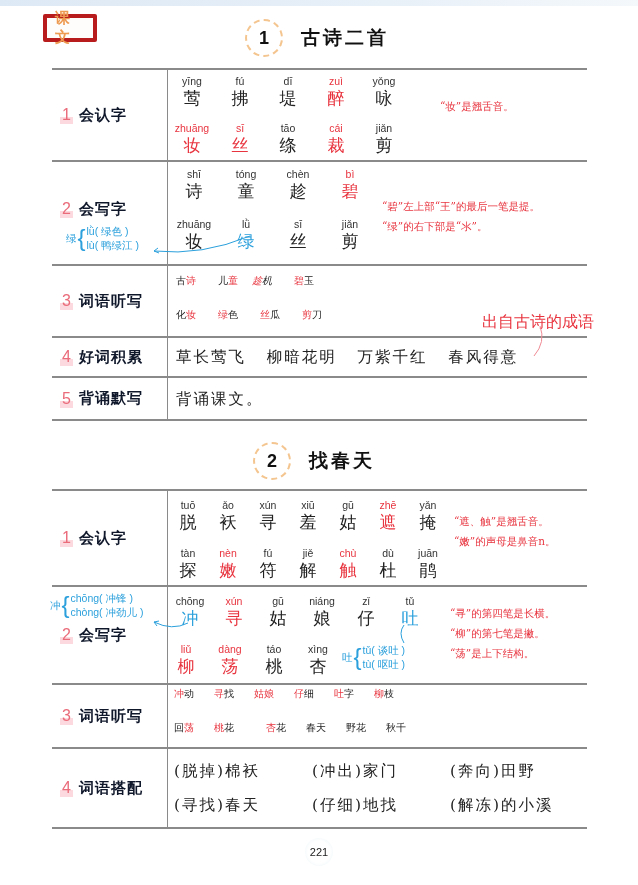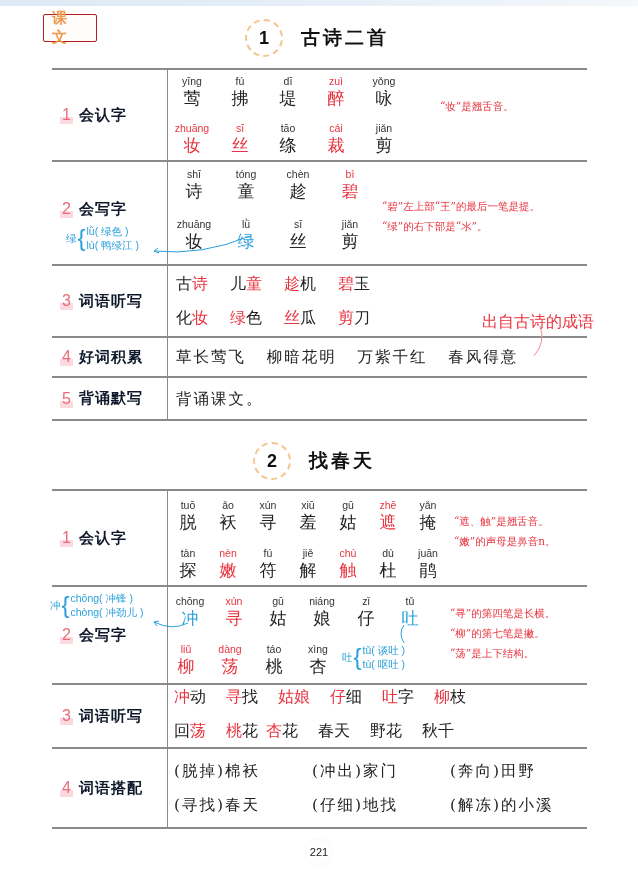--- a/index.html
+++ b/index.html
@@ -1,37 +1,37 @@
 <!DOCTYPE html>
 <html><head>
 <meta charset="utf-8">
 <style>
   * { box-sizing: border-box; margin: 0; padding: 0; }
   html, body { width: 638px; height: 885px; background: #ffffff; overflow: hidden; }
   body { position: relative; font-family: "DejaVu Sans", sans-serif; color: #222; }
   .topband { position: absolute; left: 0; top: 0; width: 638px; height: 6px; background: linear-gradient(90deg, #dde9f5, #e8f0f8 60%, #f4f8fb); }
-  .tag { position: absolute; left: 43px; top: 14px; width: 54px; height: 28px; border: 1px solid #b91c1c; border-radius: 2px; color: #ee9b52; font-family: "DejaVu Serif", serif; font-size: 15px; font-weight: bold; display: flex; align-items: center; justify-content: center; letter-spacing: 8px; padding-left: 8px; background: #fffdfb; }
+  .tag { position: absolute; left: 43px; top: 14px; width: 54px; height: 28px; border: 4px solid #b91c1c; border-radius: 2px; color: #ee9b52; font-family: "DejaVu Serif", serif; font-size: 15px; font-weight: bold; display: flex; align-items: center; justify-content: center; letter-spacing: 8px; padding-left: 8px; background: #fffdfb; }
   .heading { position: absolute; display: flex; align-items: center; }
   .num-circle { width: 38px; height: 38px; border: 2px dashed #f4c58f; border-radius: 50%; display: flex; align-items: center; justify-content: center; font-family: "Liberation Sans", sans-serif; font-weight: bold; font-size: 18px; color: #111; }
   .heading-title { margin-left: 18px; font-family: "DejaVu Sans", sans-serif; font-weight: bold; font-size: 19px; letter-spacing: 3px; color: #111; }
   .table { position: absolute; left: 52px; width: 535px; border-top: 2px solid #8a8a8a; }
   .row { position: relative; display: flex; border-bottom: 2px solid #8a8a8a; }
   .label { width: 116px; border-right: 1px solid #8a8a8a; display: flex; align-items: center; padding-left: 8px; }
   .label-num { font-family: "Liberation Sans", sans-serif; font-size: 16px; color: #ea6b7a; background: linear-gradient(transparent 60%, #fbd9de 60%); padding: 0 2px; margin-right: 6px; }
   .label-text { font-size: 15px; font-weight: bold; color: #0f172a; letter-spacing: 1px; }
   .content { flex: 1; position: relative; }
   .chars-line { display: flex; position: absolute; }
   .char-cell { display: flex; flex-direction: column; align-items: center; width: 40px; }
   .py { font-family: "Liberation Sans", sans-serif; font-size: 10.5px; line-height: 12px; color: #333; white-space: nowrap; }
   .hz { font-family: "DejaVu Serif", serif; font-size: 17px; line-height: 22px; color: #222; }
   .red { color: #e8343f !important; }
   .blue { color: #2ba0dc !important; }
   .note { position: absolute; font-family: "DejaVu Serif", serif; font-size: 10.5px; line-height: 20px; color: #e8343f; white-space: nowrap; }
   .note-blue { position: absolute; font-family: "Liberation Sans", sans-serif; font-size: 10.5px; color: #2ba0dc; white-space: nowrap; line-height: 14px; }
-  .word-line { position: absolute; display: flex; font-family: "DejaVu Serif", serif; font-size: 16px; align-items: center; }
+  .word-line { position: absolute; display: flex; font-family: "DejaVu Serif", serif; font-size: 10px; align-items: center; }
   .word { margin-right: 22px; white-space: nowrap; }
   .plain-line { position: absolute; font-family: "DejaVu Serif", serif; font-size: 15.5px; letter-spacing: 2px; white-space: nowrap; }
   .pair-line { position: absolute; display: flex; font-family: "DejaVu Serif", serif; font-size: 15.5px; letter-spacing: 2px; }
   .pair { width: 138px; white-space: nowrap; }
   .page-num { position: absolute; left: 305px; top: 838px; width: 28px; height: 28px; border-radius: 50%; background: radial-gradient(circle, #ffffff 55%, #e8f2f6 100%); font-family: "Liberation Sans", sans-serif; font-size: 11px; display: flex; align-items: center; justify-content: center; color: #222; }
   svg.arrow { position: absolute; overflow: visible; }
 </style>
 </head>
 <body>
 
@@ -163,22 +163,22 @@
   </div>
 
   <div class="row" style="height:72px;">
     <div class="label">
       <span class="label-num">3</span>
       <span class="label-text">词语听写</span>
     </div>
     <div class="content">
       <div class="word-line" style="left:8px; top:8px;" id="l1r3a">
           <span class="word" style="margin-right: 22px;"><span>古</span><span class="red">诗</span></span>
-          <span class="word" style="margin-right: 22px;"><span>儿</span><span class="red">童</span></span>
-          <span class="word" style="margin-right: 22px;"><span class="red">趁</span><span>机</span></span>
+          <span class="word" style="margin-right: 14px;"><span>儿</span><span class="red">童</span></span>
+          <span class="word" style="margin-right: 22px; font-style: italic;"><span class="red">趁</span><span>机</span></span>
           <span class="word" style="margin-right: 22px;"><span class="red">碧</span><span>玉</span></span>
         </div>
       <div class="word-line" style="left:8px; top:42px;" id="l1r3b">
           <span class="word" style="margin-right: 22px;"><span>化</span><span class="red">妆</span></span>
           <span class="word" style="margin-right: 22px;"><span class="red">绿</span><span>色</span></span>
           <span class="word" style="margin-right: 22px;"><span class="red">丝</span><span>瓜</span></span>
           <span class="word" style="margin-right: 22px;"><span class="red">剪</span><span>刀</span></span>
         </div>
       <div class="note" style="left:314px; top:46px; font-size:16px;">出自古诗的成语</div>
     </div>
@@ -378,21 +378,21 @@
       <div class="word-line" style="left:6px; top:2px;" id="l2r3a">
           <span class="word" style="margin-right: 20px;"><span class="red">冲</span><span>动</span></span>
           <span class="word" style="margin-right: 20px;"><span class="red">寻</span><span>找</span></span>
           <span class="word" style="margin-right: 20px;"><span class="red">姑娘</span></span>
           <span class="word" style="margin-right: 20px;"><span class="red">仔</span><span>细</span></span>
           <span class="word" style="margin-right: 20px;"><span class="red">吐</span><span>字</span></span>
           <span class="word" style="margin-right: 20px;"><span class="red">柳</span><span>枝</span></span>
         </div>
       <div class="word-line" style="left:6px; top:36px;" id="l2r3b">
           <span class="word" style="margin-right: 20px;"><span>回</span><span class="red">荡</span></span>
-          <span class="word" style="margin-right: 8px;"><span class="red">桃</span><span>花</span></span>
+          <span class="word" style="margin-right: 32px;"><span class="red">桃</span><span>花</span></span>
           <span class="word" style="margin-right: 20px;"><span class="red">杏</span><span>花</span></span>
           <span class="word" style="margin-right: 20px;"><span>春天</span></span>
           <span class="word" style="margin-right: 20px;"><span>野花</span></span>
           <span class="word" style="margin-right: 20px;"><span>秋千</span></span>
         </div>
     </div>
   </div>
 
   <div class="row" style="height:80px;">
     <div class="label">

